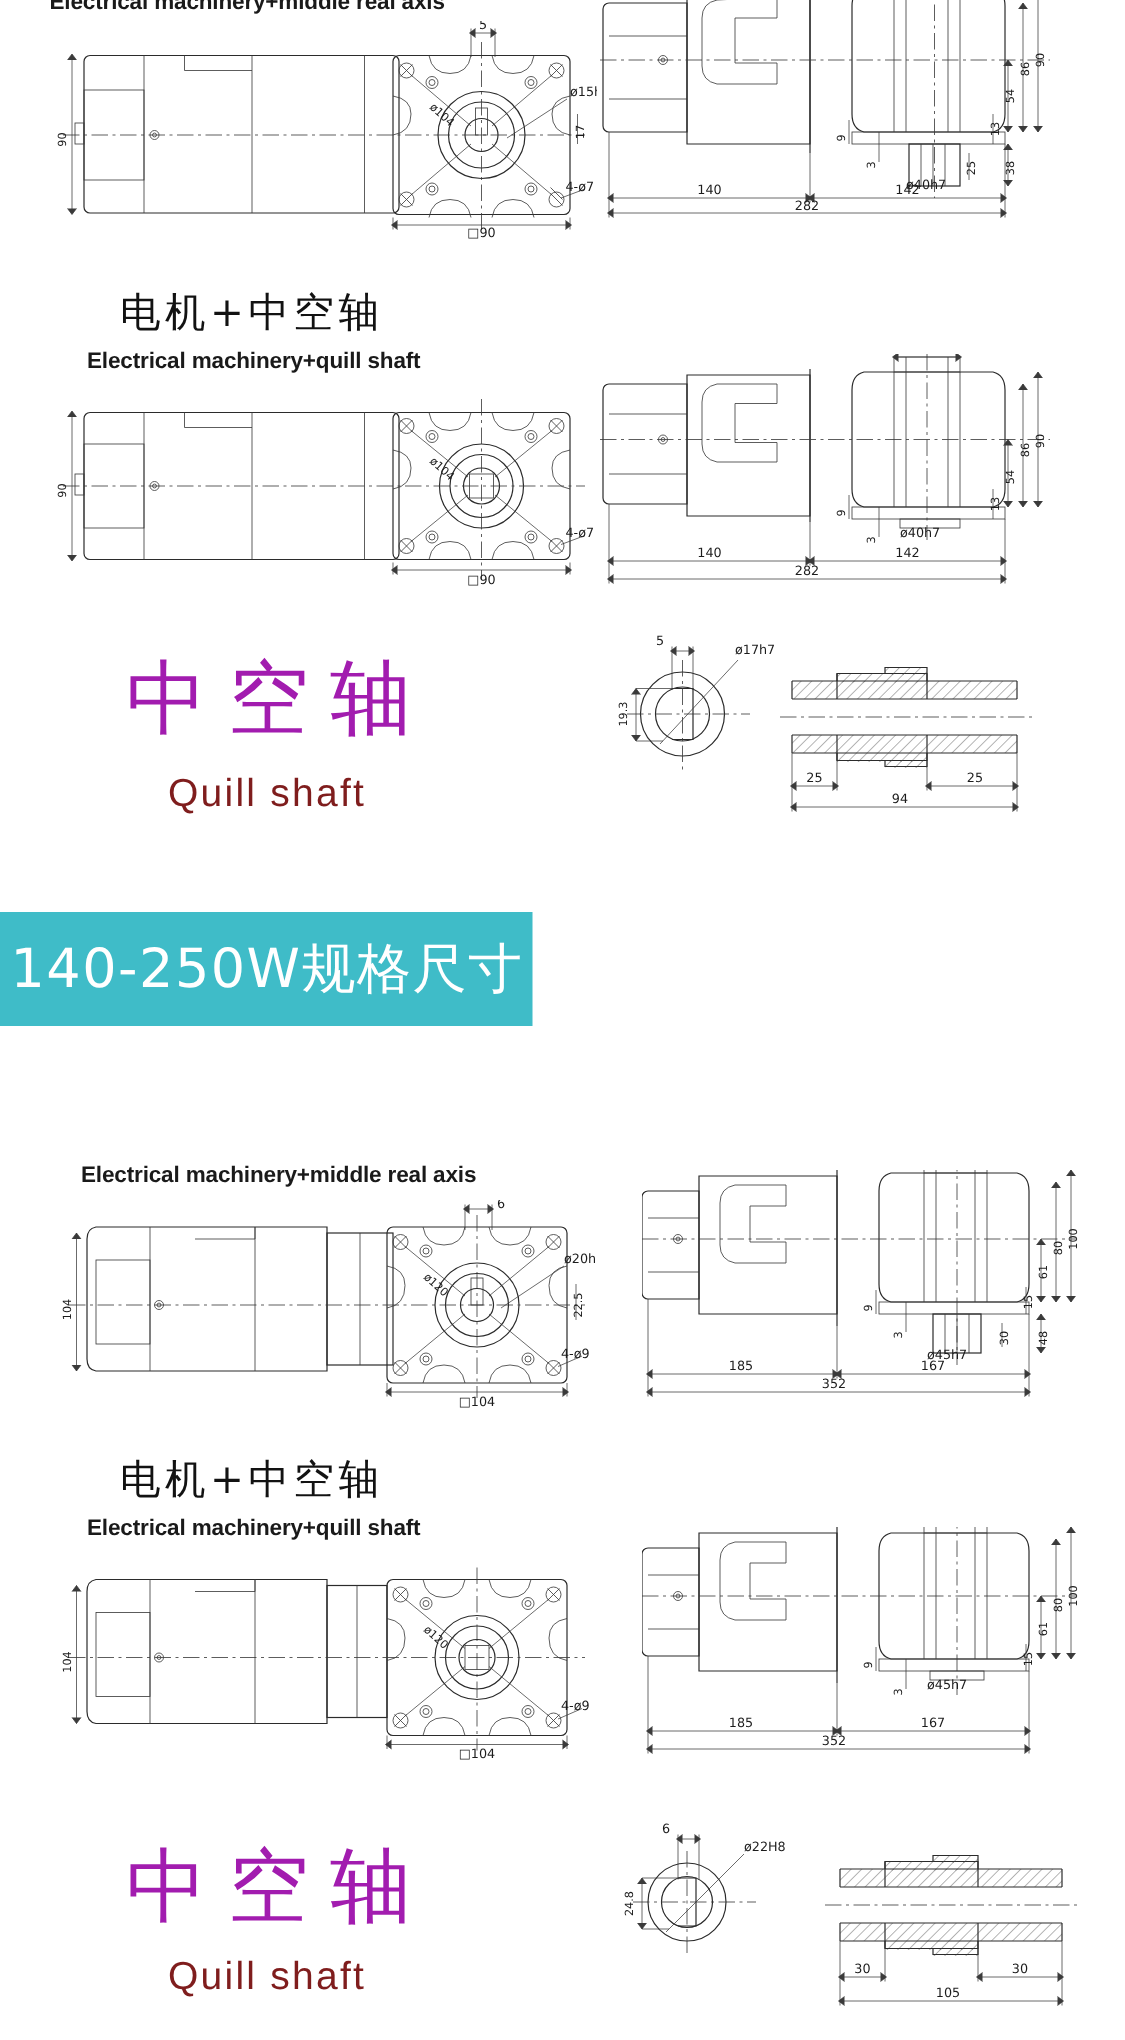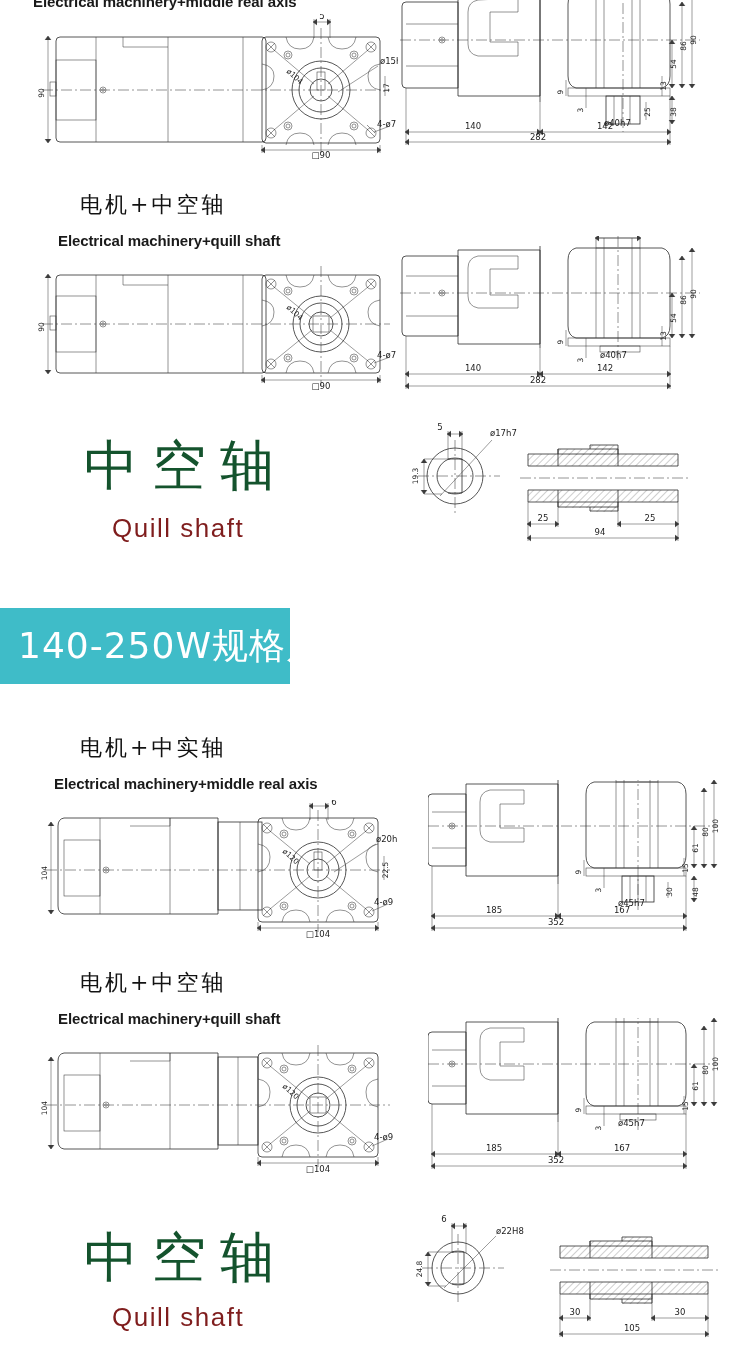--- a/index.html
+++ b/index.html
@@ -2,27 +2,27 @@
 <html><head>
 <meta charset="utf-8">
 <style>
   html,body{margin:0;padding:0;background:#fff;}
   body{width:750px;height:1360px;position:relative;overflow:hidden;
        font-family:"Liberation Sans","DejaVu Sans",sans-serif;color:#111;}
   .page{position:relative;width:750px;height:1360px;border-radius:12px;}
 
   
   .cn-title{position:absolute;font-family:"DejaVu Serif","Liberation Serif",serif;
-            font-size:22px;letter-spacing:3px;color:#121212;white-space:nowrap;font-weight:500;}
+            font-size:27px;letter-spacing:3px;color:#121212;white-space:nowrap;font-weight:500;}
   .en-title{position:absolute;font-size:15px;font-weight:bold;color:#1a1a1a;
             white-space:nowrap;letter-spacing:-0.1px;}
 
   
   .big-cn{position:absolute;font-family:Liberation Sans, sans-serif;
-          font-size:54px;letter-spacing:14px;color:#14532d;white-space:nowrap;text-align:right;}
+          font-size:54px;letter-spacing:14px;color:#a21caf;white-space:nowrap;text-align:right;}
   .big-en{position:absolute;font-size:26px;letter-spacing:1.5px;color:#7f1d1d;white-space:nowrap;}
 
   
   .banner{position:absolute;display:flex;align-items:center;box-sizing:border-box;}
   .banner-text{font-size:36px;color:#fff;letter-spacing:1px;white-space:nowrap;
                font-family:"DejaVu Sans","Liberation Sans",sans-serif;}
 
   
   .dwg{position:absolute;}
   .dwg svg{display:block;}
@@ -393,25 +393,24 @@
         <line x1="158" y1="89" x2="158" y2="109"></line>
         <line x1="218" y1="89" x2="218" y2="109"></line>
         <line x1="278" y1="84" x2="278" y2="123"></line>
       </g>
       <text class="dimtxt" x="143" y="103" text-anchor="middle">25</text>
       <text class="dimtxt" x="250" y="103" text-anchor="middle">25</text>
       <text class="dimtxt" x="200" y="117" text-anchor="middle">94</text>
     </svg>
   </div>
 
-  <div class="banner" style="left:0;top:608px;width:290px;height:76px;background:#3fbcc8;padding-left:18px;">
+  <div class="banner" style="left:0;top:608px;width:355px;height:76px;background:#3fbcc8;padding-left:7px;">
     <span class="banner-text">140-250W规格尺寸</span>
   </div>
 
-  <div class="cn-title" style="left:80px;top:733px;">电机+中实轴</div>
   <div class="en-title" style="left:54px;top:775px;">Electrical machinery+middle real axis</div>
 
   <div class="dwg" style="left:18px;top:800px;">
     <svg width="380" height="140" viewBox="0 0 380 140">
       <path class="ln" d="M46 18 q-6 1 -6 8 v80 q0 7 6 8 h154 v-96 z"></path>
       <rect class="ln-thin" x="46" y="40" width="36" height="56"></rect>
       <line class="ln-thin" x1="82" y1="18" x2="82" y2="114"></line>
       <line class="ln-thin" x1="152" y1="18" x2="152" y2="114"></line>
       <path class="ln-thin" d="M152 18 v8 h-40"></path>
       <rect class="ln" x="200" y="22" width="44" height="88"></rect>

